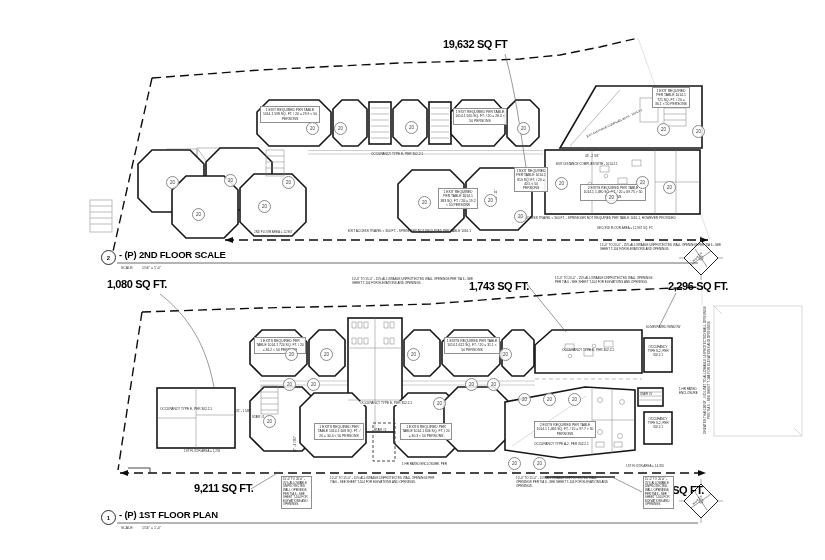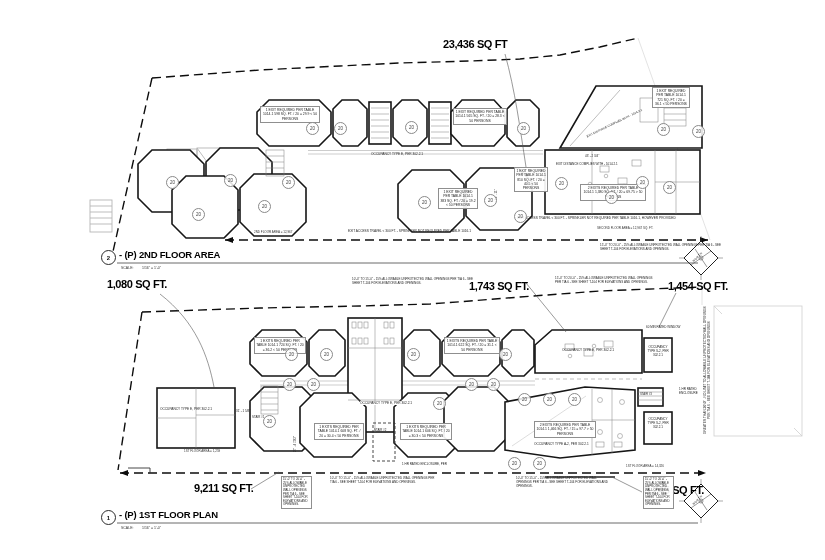--- a/index.html
+++ b/index.html
@@ -227,24 +227,24 @@
           <line x1="718" y1="501" x2="723" y2="501"></line>
     </g>
   </g>
 
   <g stroke="#444" stroke-width="0.8">
     <line x1="117" y1="263" x2="698" y2="263"></line>
     <line x1="117" y1="523" x2="698" y2="523"></line>
   </g>
 </svg>
 
-<div class="lb big" style="left:443px;top:38px">23,436 SQ FT</div>
+<div class="lb big" style="left:443px;top:38px">19,632 SQ FT</div>
 <div class="lb big" style="left:107px;top:278px">1,080 SQ FT.</div>
 <div class="lb big" style="left:469px;top:280px">1,743 SQ FT.</div>
-<div class="lb big" style="left:668px;top:280px">1,454 SQ FT.</div>
+<div class="lb big" style="left:668px;top:280px">2,296 SQ FT.</div>
 <div class="lb big" style="left:194px;top:482px">9,211 SQ FT.</div>
 <div class="lb big" style="left:644px;top:484px">3,245 SQ FT.</div>
 
 <div class="lb c bx" style="left:260px;top:106px;width:56px">1 EXIT REQUIRED PER TABLE 1014.1 598 SQ. FT. / 20 = 29.9 &lt; 50 PERSONS</div>
 <div class="lb c bx" style="left:453px;top:108px;width:50px">1 EXIT REQUIRED PER TABLE 1014.1 565 SQ. FT. / 20 = 28.3 &lt; 50 PERSONS</div>
 <div class="lb c bx" style="left:652px;top:87px;width:34px">1 EXIT REQUIRED PER TABLE 1014.1 721 SQ. FT. / 20 = 36.1 &lt; 50 PERSONS</div>
 <div class="lb c bx" style="left:514px;top:167px;width:30px">1 EXIT REQUIRED PER TABLE 1014.1 810 SQ. FT. / 20 = 40.5 &lt; 50 PERSONS</div>
 <div class="lb c bx" style="left:580px;top:184px;width:62px">2 EXITS REQUIRED PER TABLE 1014.1 1,380 SQ. FT. / 20 = 69.75 &gt; 50 PERSONS</div>
 <div class="lb c bx" style="left:438px;top:188px;width:36px">1 EXIT REQUIRED PER TABLE 1014.1 383 SQ. FT. / 20 = 19.2 &lt; 50 PERSONS</div>
 <div class="lb nw" style="left:371px;top:152px;font-size:3.2px">OCCUPANCY TYPE E, PER 302.2.1</div>
@@ -286,21 +286,21 @@
 <div class="lb" style="left:516px;top:477px;width:95px;font-size:3px">10'-0" TO 15'-0" - 15% ALLOWABLE UNPROTECTED WALL OPENINGS PER TIA 6 - SEE SHEET T-104 FOR ELEVATIONS AND OPENINGS.</div>
 <div class="vnote">GREATER THAN 30'-0" - NO LIMIT TO ALLOWABLE UNPROTECTED WALL OPENINGS PER TIA 6 - SEE SHEET T-104 FOR ELEVATIONS AND OPENINGS</div>
 <div class="lb nw rot90" style="left:294px;top:452px;font-size:3px">27' - 4 7/32"</div>
 
 <div class="north" style="left:691px;top:255px">NORTH</div>
 <div class="north" style="left:691px;top:498px">NORTH</div>
 
 <div class="numcirc" style="left:101px;top:250px">
       <span>2</span>
     </div>
-<div class="ttl" style="left:119px;top:249px">- (P) 2ND FLOOR AREA</div>
+<div class="ttl" style="left:119px;top:249px">- (P) 2ND FLOOR SCALE</div>
 <div class="scl" style="left:121px;top:266px">SCALE:</div>
 <div class="scl" style="left:142px;top:266px">1/16" = 1'-0"</div>
 
 <div class="numcirc" style="left:101px;top:510px">
       <span>1</span>
     </div>
 <div class="ttl" style="left:119px;top:509px">- (P) 1ST FLOOR PLAN</div>
 <div class="scl" style="left:121px;top:526px">SCALE:</div>
 <div class="scl" style="left:142px;top:526px">1/16" = 1'-0"</div>
 

